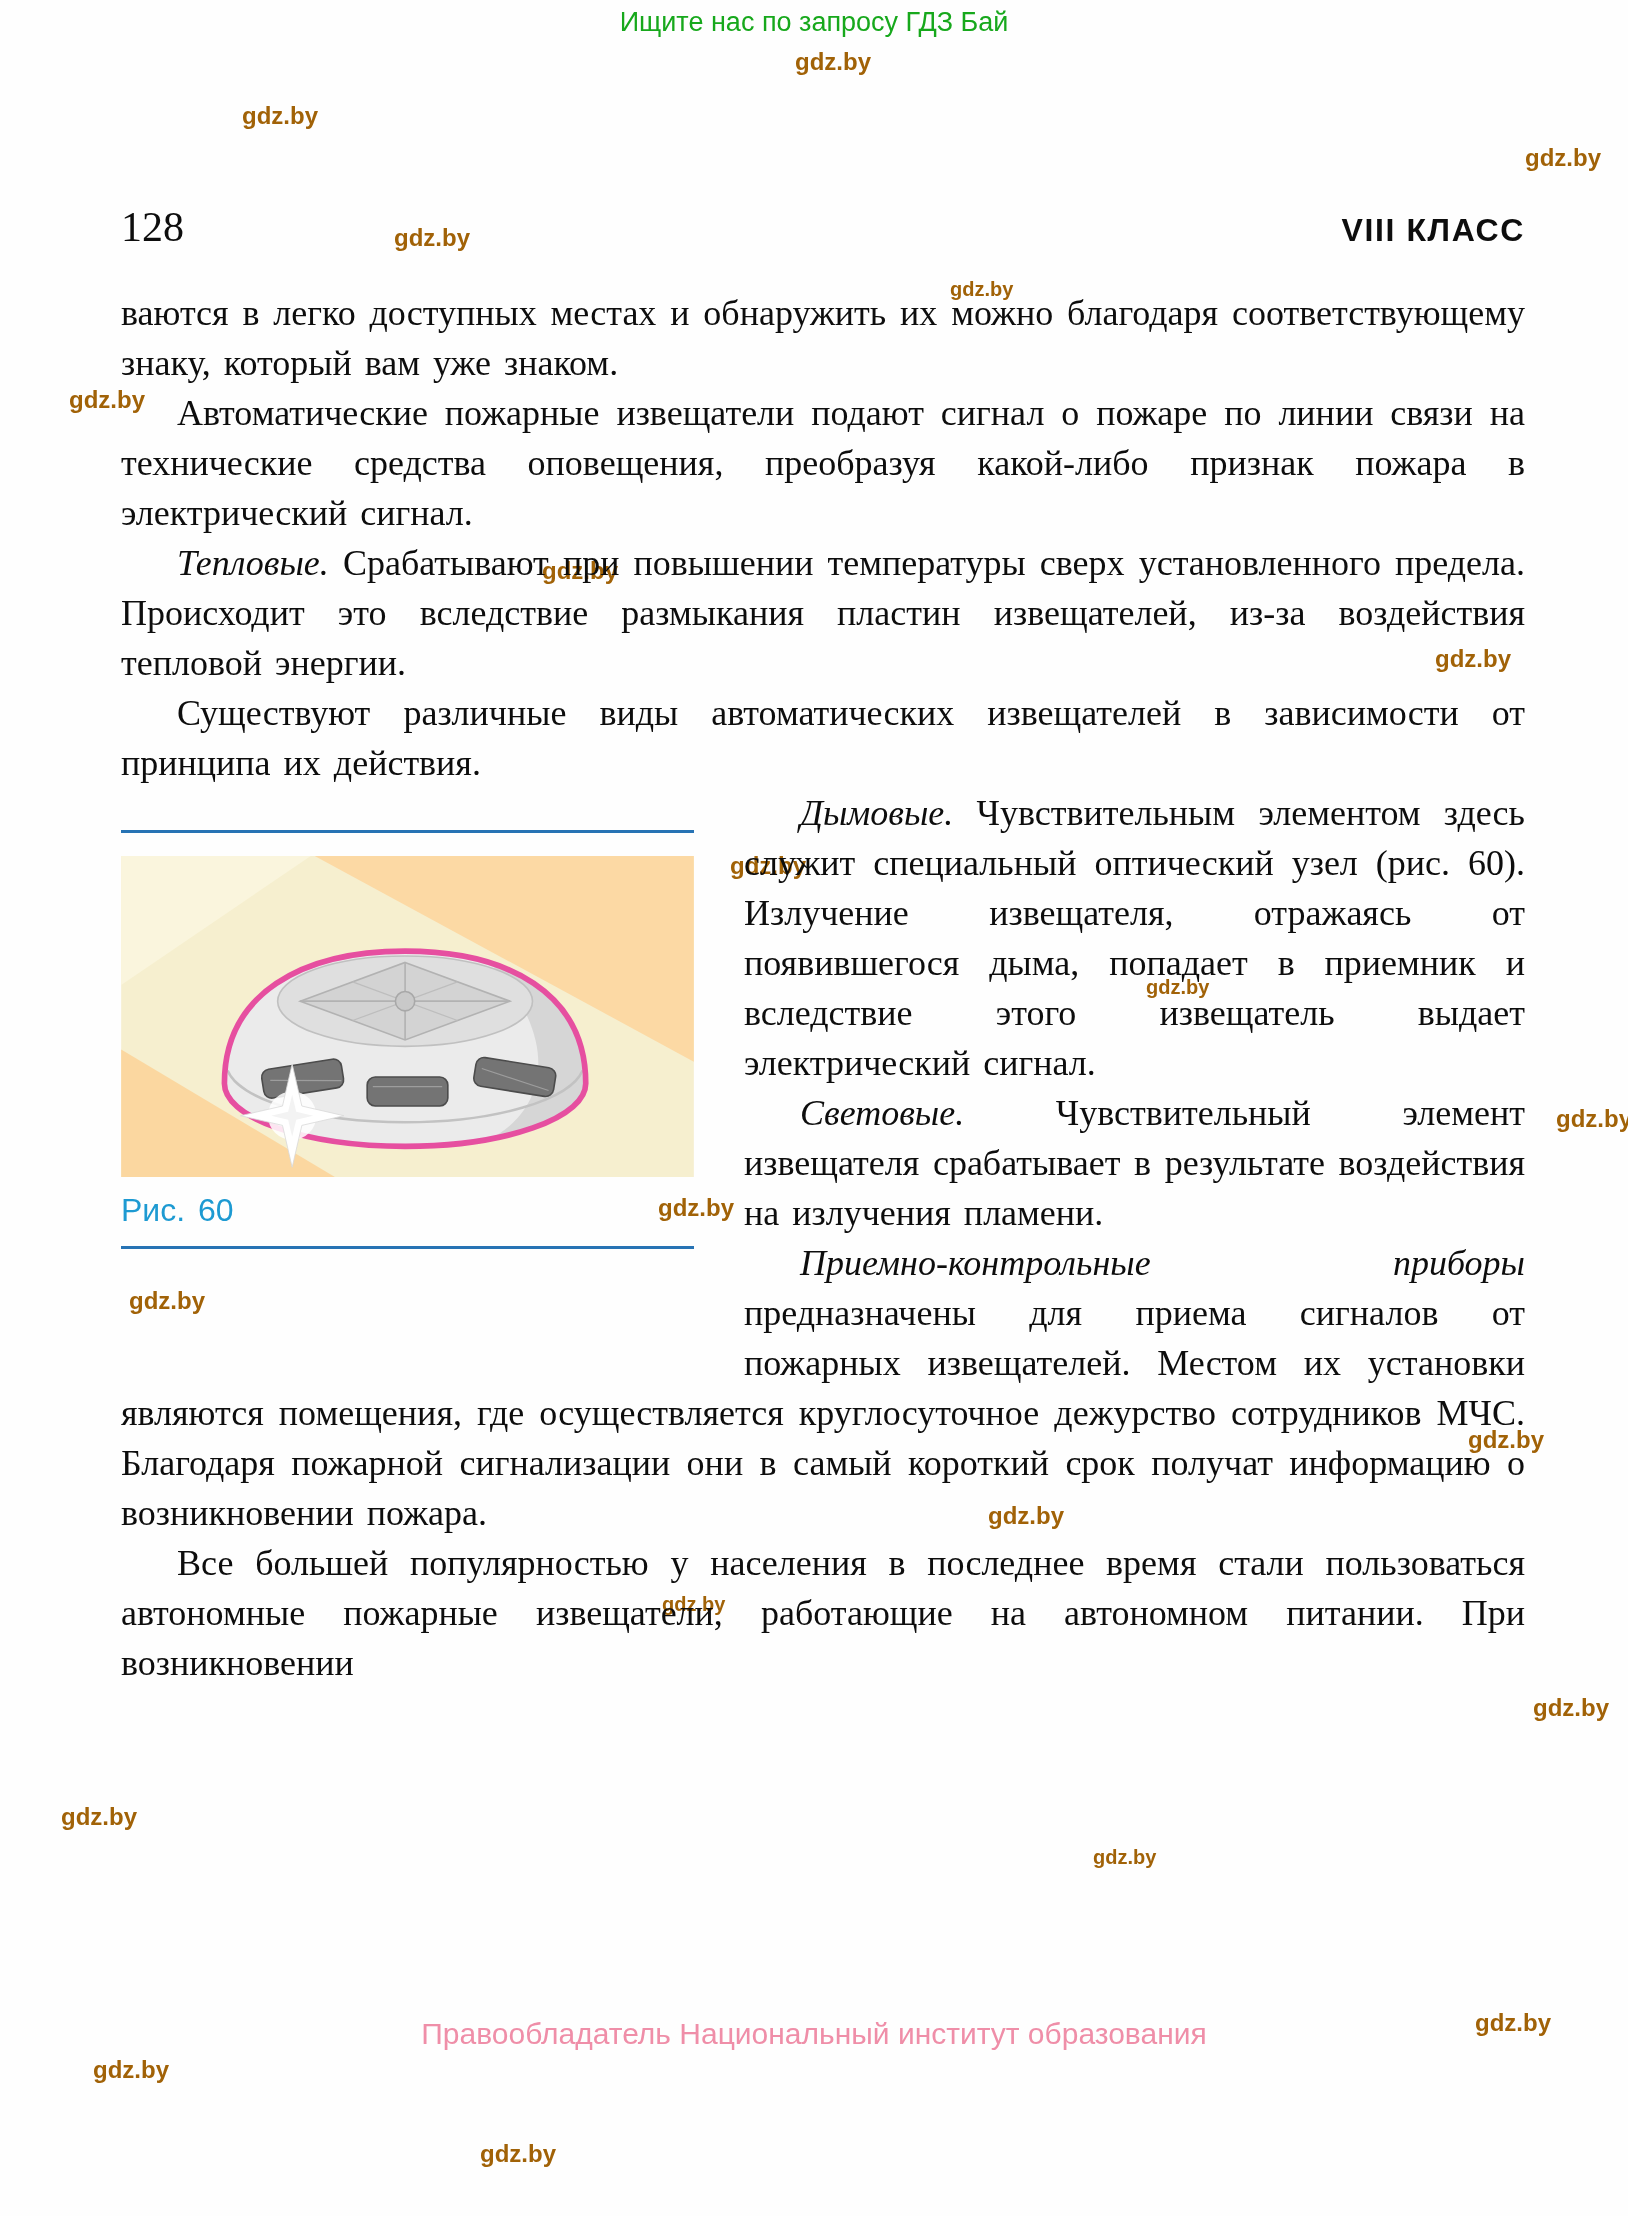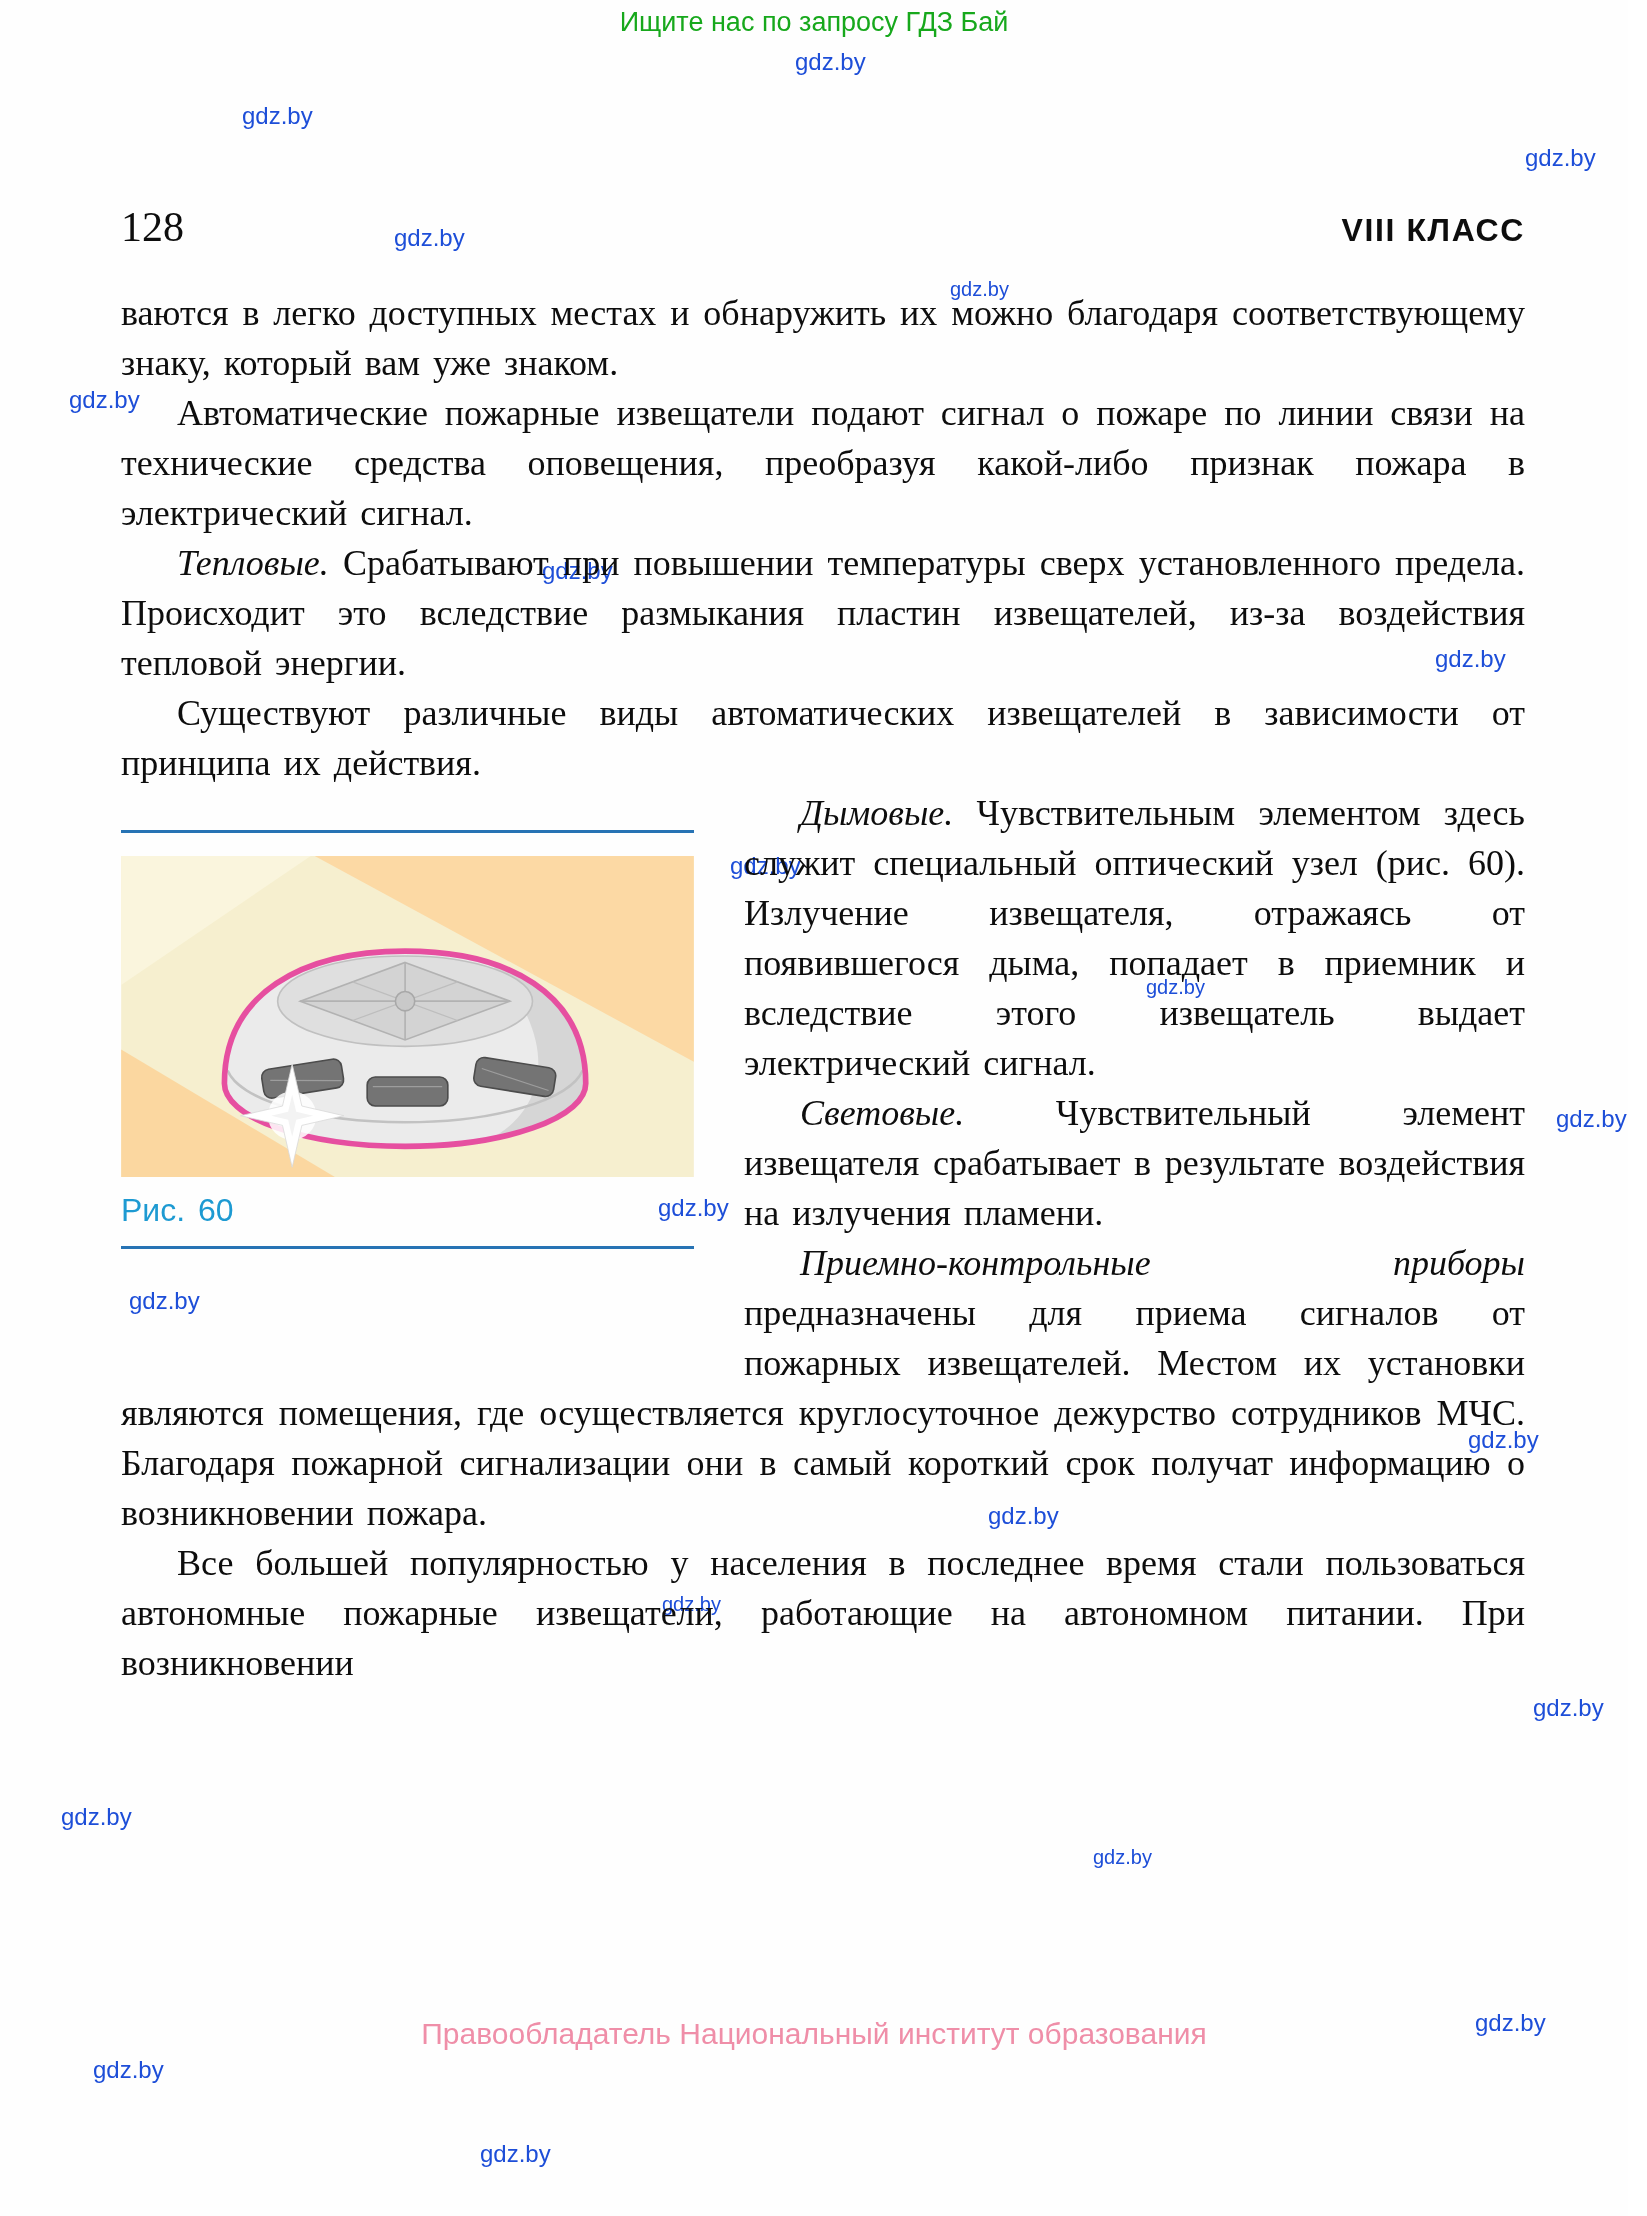--- a/index.html
+++ b/index.html
@@ -11,21 +11,21 @@
   }
   
   .banner {
     position:absolute; top:6.5px; left:0; width:100%;
     text-align:center; font-family:"Liberation Sans", sans-serif;
     font-size:27px; color:#17a81c;
   }
   
   .wm {
     position:absolute; font-family:"Liberation Sans", sans-serif;
-    font-size:24px; color:#1d4ed8; white-space:nowrap;
+    font-size:24px; color:#a16207; white-space:nowrap;font-weight:bold;
   }
   .wm-sm { font-size:20px; }
   
   .content { position:absolute; left:121px; top:203px; width:1404px; }
   .page-head { display:flex; justify-content:space-between; align-items:baseline; }
   .page-num { font-size:42px; }
   .class-label { font-family:"Liberation Sans", sans-serif; font-size:32px; letter-spacing:1.6px;font-weight:bold; }
   .body-text {
     margin-top:37px; font-size:36px; line-height:50px;
     text-align:justify; word-spacing:4px;

